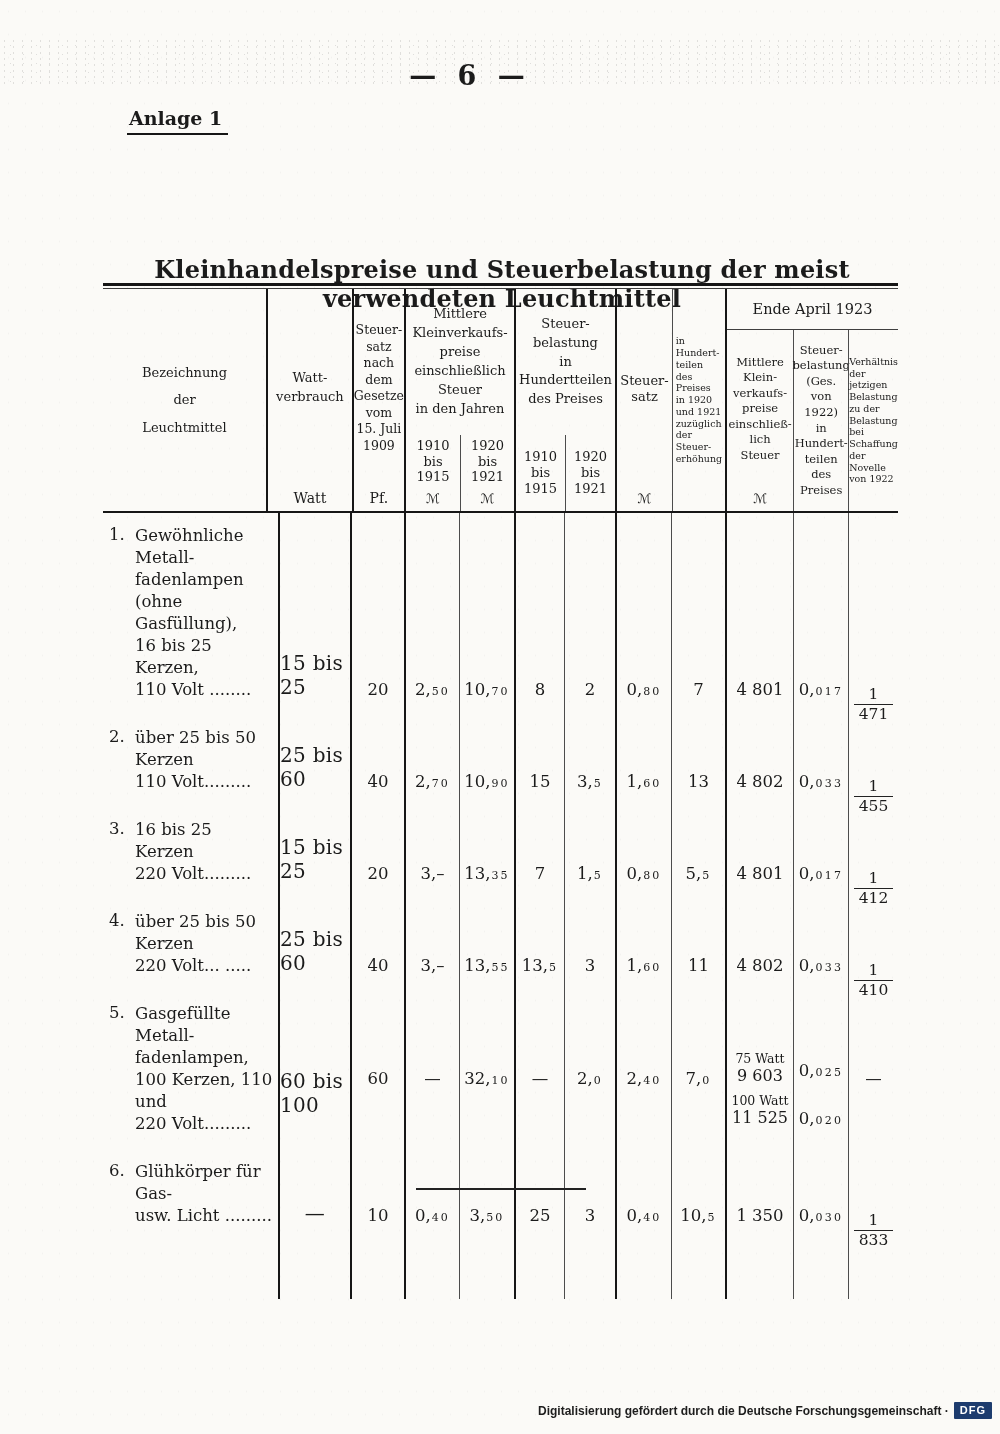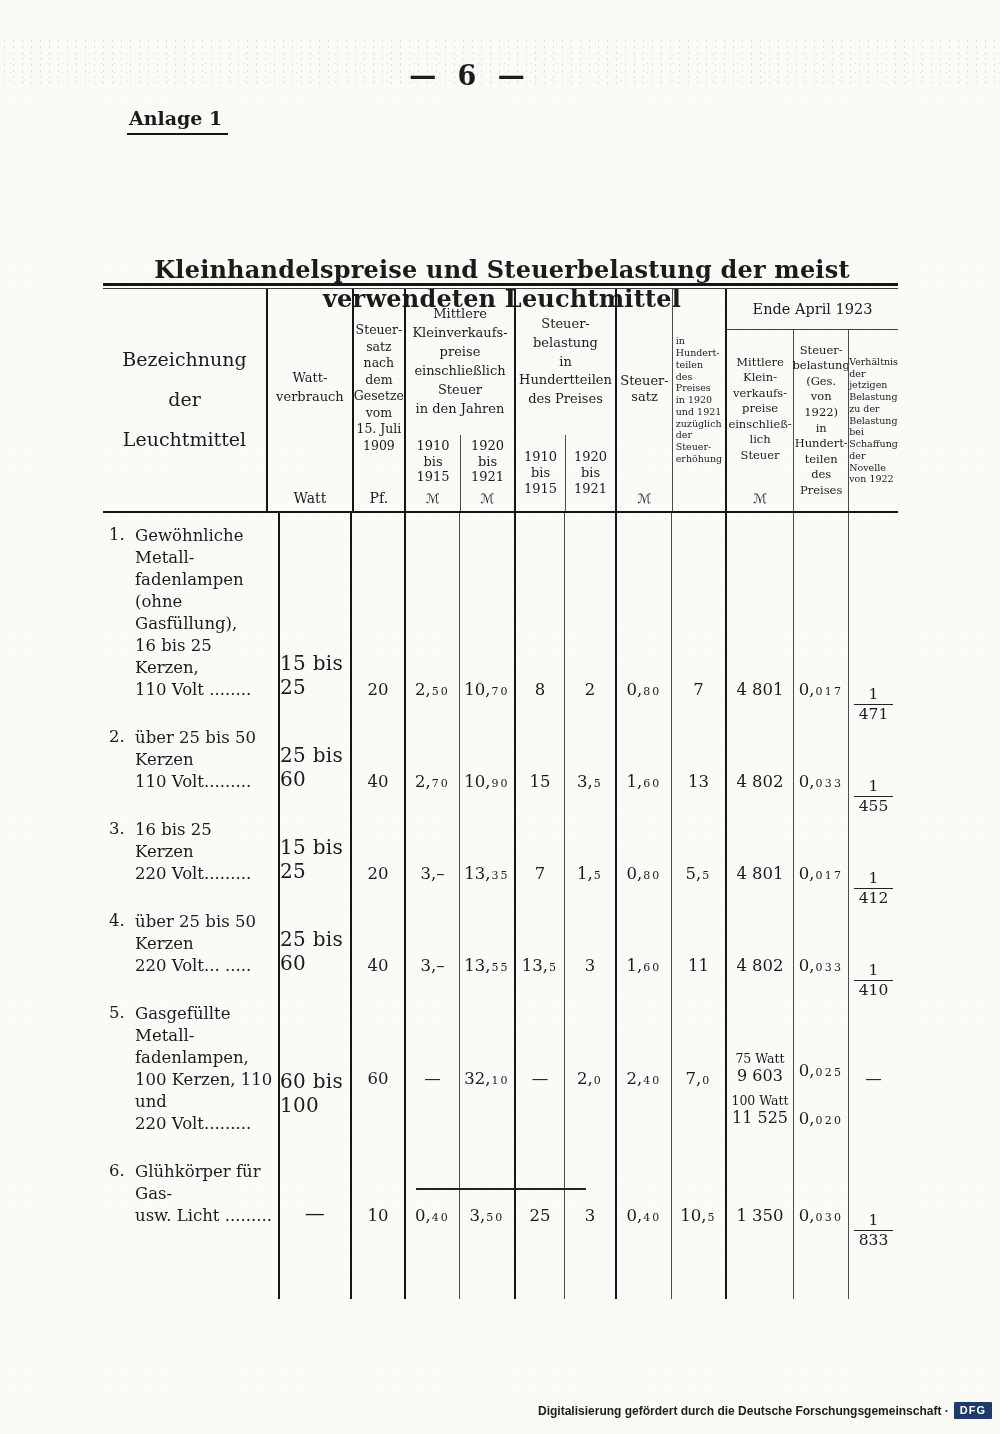--- a/index.html
+++ b/index.html
@@ -19,21 +19,21 @@
   .toprule{height:2px;border-top:3px solid #161616;border-bottom:1px solid #3c3c3c;}
   .headrule{border-top:2.5px solid #161616;}
 
   
   .thead{display:flex;height:222px;align-items:stretch;}
   .hg{box-sizing:border-box;display:flex;flex-direction:column;align-items:stretch;}
   .g1{width:175px;justify-content:center;}
   .g2{width:92px;} .g3{width:54px;} .g4{width:110px;} .g5{width:101px;} .g6{width:110px;} .g7{width:173px;}
   .b2{border-left:2px solid #161616;} .b1{border-left:1px solid #4c4c4c;}
   .hlabel{white-space:pre-line;text-align:center;font-size:13px;line-height:1.45;}
-  .g1 .hlabel{font-size:19px;line-height:2.1;}
+  .g1 .hlabel{font-size:13px;line-height:2.1;}
   .grow{flex:1 1 auto;display:flex;flex-direction:column;justify-content:center;}
   .small2{font-size:12.5px;line-height:1.32;}
   .splitrow{display:flex;height:76px;flex:0 0 auto;}
   .splitgrow{display:flex;flex:1 1 auto;}
   .subcol{box-sizing:border-box;display:flex;flex-direction:column;align-items:center;justify-content:center;}
   .w55{width:55px;} .w50{width:50px;} .w51{width:51px;} .w56{width:56px;} .w54{width:54px;} .w68{width:68px;}
   .years{white-space:pre-line;text-align:center;font-size:13px;line-height:1.22;}
   .unit{flex:0 0 auto;text-align:center;font-size:14px;padding:3px 0 5px 0;}
   .mk{font-family:"DejaVu Sans", sans-serif;font-style:italic;font-size:13px;}
   .h6top{height:86px;display:flex;align-items:center;justify-content:center;white-space:pre-line;text-align:center;font-size:13.5px;line-height:1.55;}

